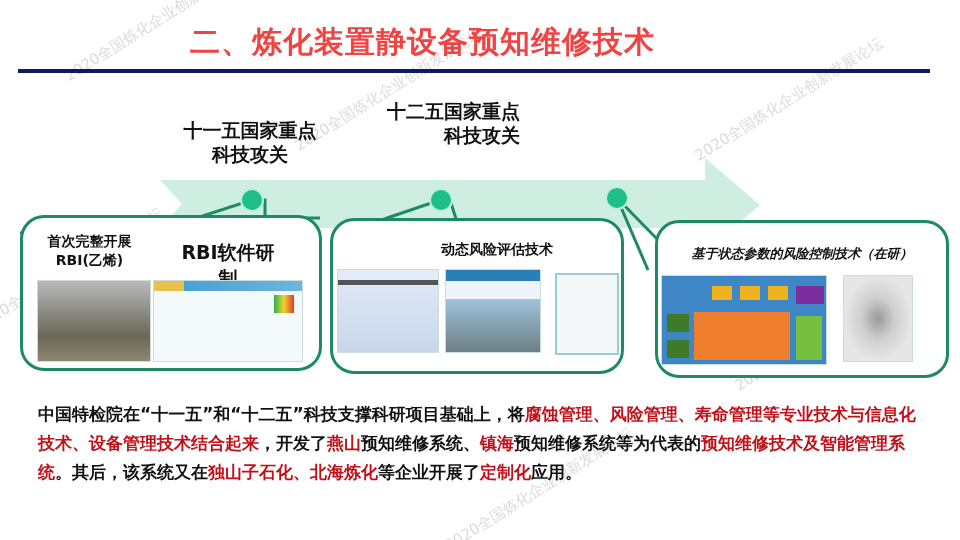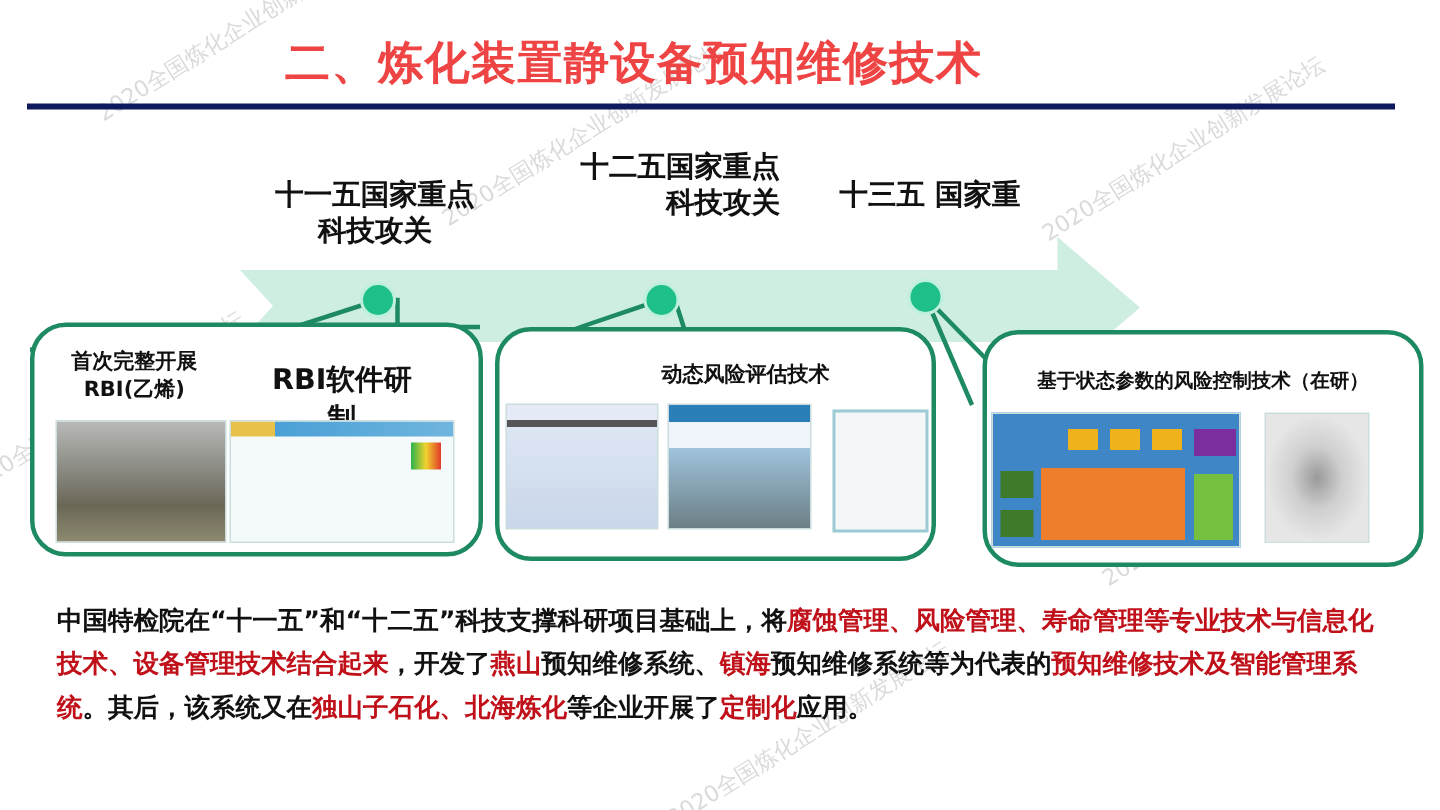--- a/index.html
+++ b/index.html
@@ -42,42 +42,41 @@
 
 <div class="era" style="left:170px;top:118px;width:160px;">
   <div>十一五国家重点</div>
   <div>科技攻关</div>
 </div>
 <div class="era" style="left:360px;top:99px;width:160px;text-align:right;">
   <div>十二五国家重点</div>
   <div>科技攻关</div>
 </div>
 <div class="era" style="left:540px;top:118px;width:160px;">
-  <div>十三五 国家重</div>
 </div>
 
 <div class="box" style="left:20px;top:215px;width:296px;height:150px;">
   <div class="box-label" style="left:14px;top:14px;width:105px;font-size:14px;line-height:19px;white-space:pre-line;">首次完整开展
 RBI(乙烯)</div>
   <div class="box-label" style="left:150px;top:22px;width:110px;font-size:19px;">RBI软件研制</div>
   <div class="img" style="left:14px;top:62px;width:112px;height:80px;background:linear-gradient(180deg,#b9b9b9 0%,#8a8a82 40%,#6b6757 70%,#8d8a70 100%);"></div>
   <div class="img" style="left:130px;top:62px;width:148px;height:80px;background:#f4f9fc;">
     <div style="height:10px;background:linear-gradient(90deg,#e8c14a 0,#e8c14a 20%,#4aa0d5 20%,#6fb5df 100%);"></div>
     <div style="position:absolute;right:8px;top:14px;width:20px;height:18px;background:linear-gradient(90deg,#2bb34a,#f2d22e,#e13a2a);"></div>
   </div>
 </div>
 
 <div class="box" style="left:330px;top:218px;width:288px;height:150px;">
   <div class="box-label" style="left:0;top:20px;width:288px;font-size:14px;padding-left:20px;">动态风险评估技术</div>
   <div class="img" style="left:4px;top:48px;width:100px;height:82px;background:linear-gradient(180deg,#e4ebf6 0,#e4ebf6 12%,#555 12%,#555 18%,#dde6f3 18%,#c9d6ea 100%);"></div>
   <div class="img" style="left:112px;top:48px;width:94px;height:82px;background:linear-gradient(180deg,#2a7fb8 0,#2a7fb8 14%,#eef4fa 14%,#eef4fa 35%,#9fc3dd 35%,#6c7f84 100%);"></div>
   <div class="img" style="left:222px;top:52px;width:60px;height:78px;background:#f3f7f8;border:2px solid #9ccbd6;"></div>
 </div>
 
-<div class="box" style="left:655px;top:220px;width:288px;height:152px;">
+<div class="box" style="left:655px;top:220px;width:288px;height:152px;font-style:italic;">
   <div class="box-label" style="left:2px;top:22px;width:284px;font-size:13px;">基于状态参数的风险控制技术（在研）</div>
   <div class="img" style="left:3px;top:52px;width:164px;height:88px;background:#3f86c6;">
     <div style="position:absolute;left:50px;top:10px;width:20px;height:14px;background:#f0b21a;"></div>
     <div style="position:absolute;left:78px;top:10px;width:20px;height:14px;background:#f0b21a;"></div>
     <div style="position:absolute;left:106px;top:10px;width:20px;height:14px;background:#f0b21a;"></div>
     <div style="position:absolute;left:134px;top:10px;width:28px;height:18px;background:#7b2e9e;"></div>
     <div style="position:absolute;left:5px;top:38px;width:22px;height:18px;background:#3f7a2a;"></div>
     <div style="position:absolute;left:5px;top:64px;width:22px;height:18px;background:#3f7a2a;"></div>
     <div style="position:absolute;left:32px;top:36px;width:96px;height:48px;background:#ee7d2c;"></div>
     <div style="position:absolute;left:134px;top:40px;width:26px;height:44px;background:#76c040;"></div>

